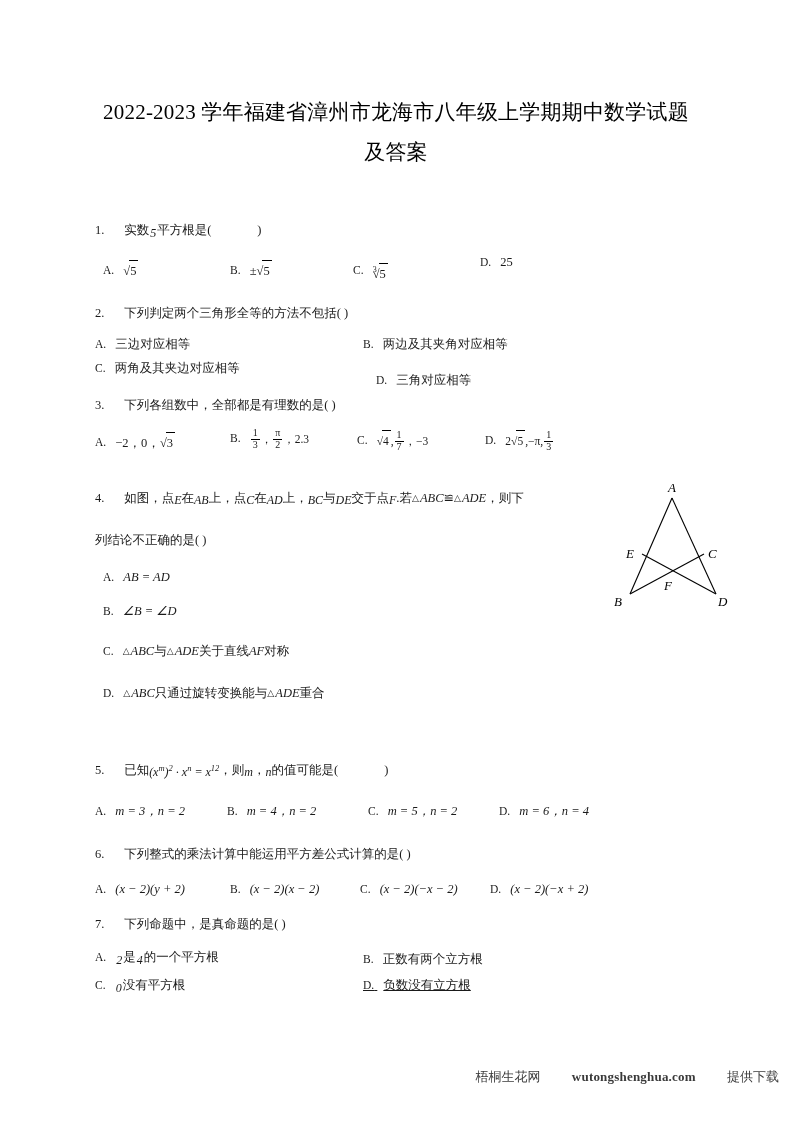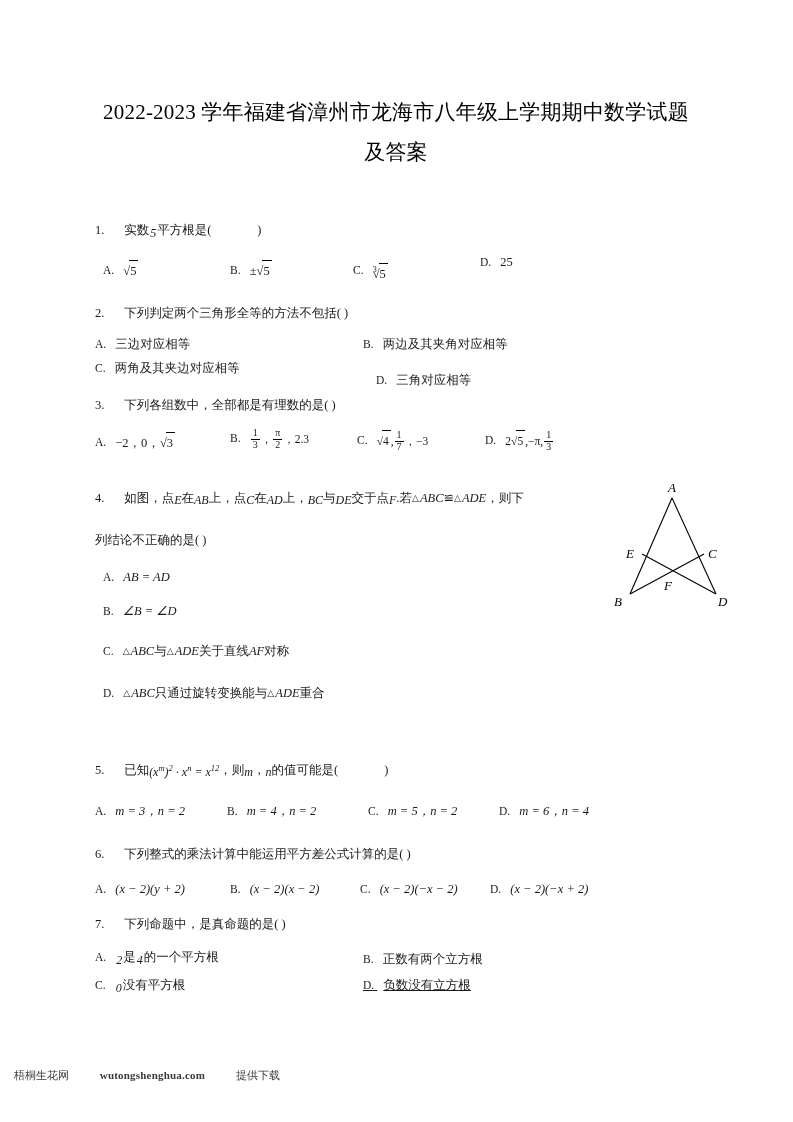--- a/index.html
+++ b/index.html
@@ -124,22 +124,22 @@
     left: 612px;
     top: 478px;
     width: 145px;
     height: 140px;
   }
   .footer {
     position: absolute;
     left: 0;
     top: 1068px;
     width: 793px;
-    text-align: left;
-    font-size: 11px;
+    text-align: right;
+    font-size: 13px;
     color: #3a3a3a;
   }
   .footer span { margin: 0 14px; }
   .footer .url { font-weight: bold; letter-spacing: 0.2px; }
 </style>
 </head>
 <body>
 
 <div class="page">
 

